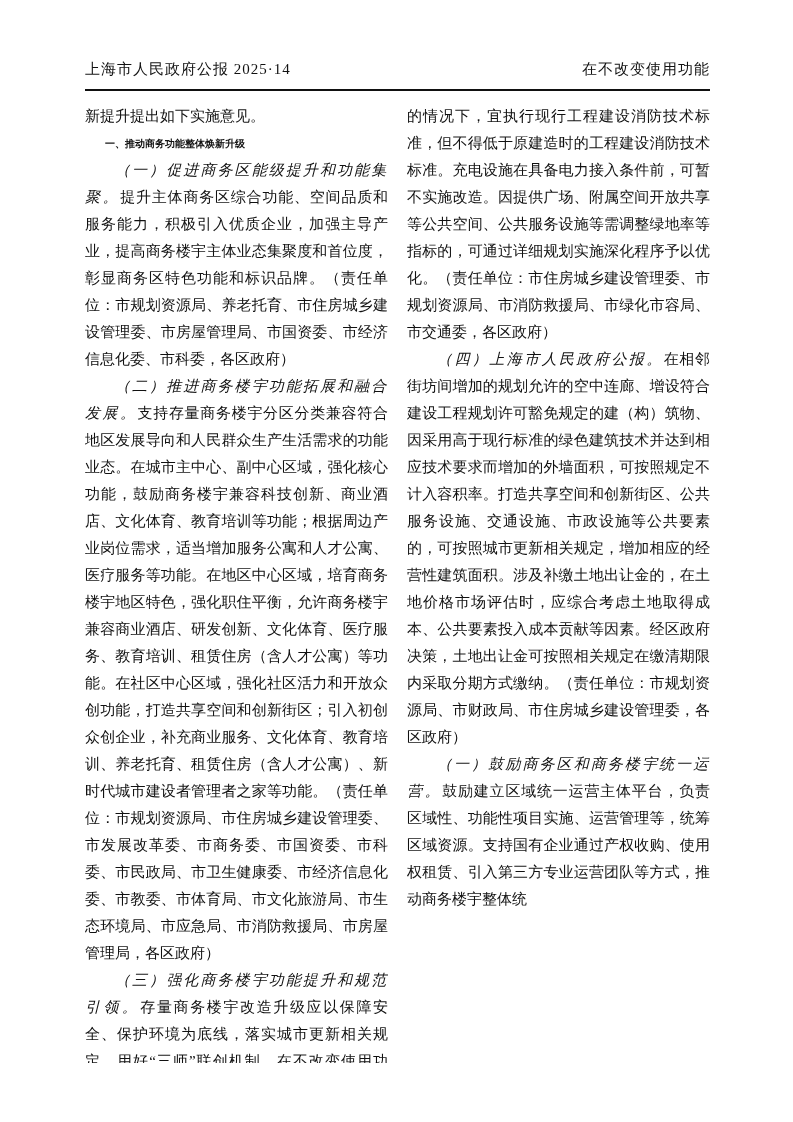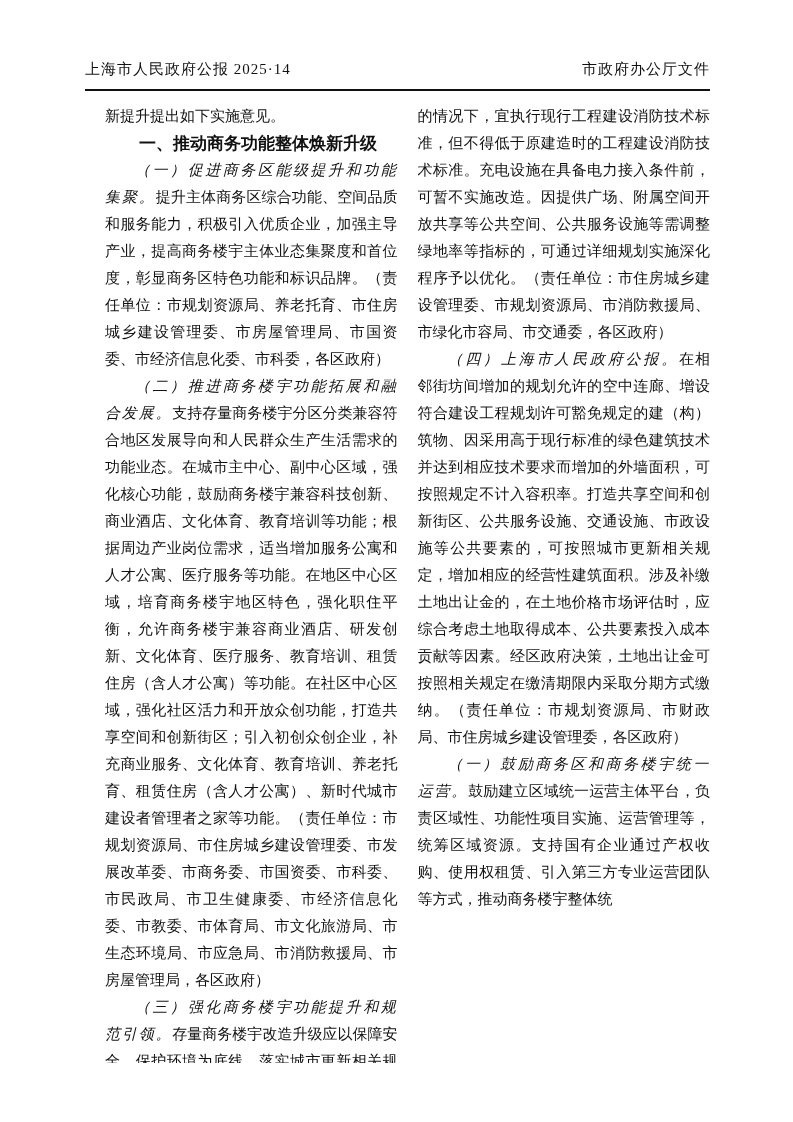--- a/index.html
+++ b/index.html
@@ -40,47 +40,46 @@
     display: flex;
     justify-content: space-between;
   }
   .column {
     width: 303px;
     height: 960px;
     overflow: hidden;
     text-align: justify;
     font-size: 15px;
     line-height: 27px;
-    margin-left: 20px;
   }
   .column p {
     margin: 0;
     text-indent: 2em;
   }
   .column p.no-indent {
     text-indent: 0;
   }
   .section-heading {
     font-family: "Liberation Sans", "DejaVu Sans", sans-serif;
     font-weight: bold;
-    font-size: 17px;
+    font-size: 10px;
   }
   .item-lead {
     font-style: italic;
     letter-spacing: 0.12em;
   }
 </style>
 </head>
 <body>
 
 <div class="page">
 
   <div class="header">
     <span>上海市人民政府公报 2025·14</span>
-    <span>市政府办公厅文件</span>
+    <span>在不改变使用功能</span>
   </div>
 
   <div class="content">
 
     <div class="column">
       <p class="no-indent">新提升提出如下实施意见。</p>
       <p class="section-heading">一、推动商务功能整体焕新升级</p>
       <p><span class="item-lead">（一）促进商务区能级提升和功能集聚。</span><span>提升主体商务区综合功能、空间品质和服务能力，积极引入优质企业，加强主导产业，提高商务楼宇主体业态集聚度和首位度，彰显商务区特色功能和标识品牌。（责任单位：市规划资源局、养老托育、市住房城乡建设管理委、市房屋管理局、市国资委、市经济信息化委、市科委，各区政府）</span></p>
       <p><span class="item-lead">（二）推进商务楼宇功能拓展和融合发展。</span><span>支持存量商务楼宇分区分类兼容符合地区发展导向和人民群众生产生活需求的功能业态。在城市主中心、副中心区域，强化核心功能，鼓励商务楼宇兼容科技创新、商业酒店、文化体育、教育培训等功能；根据周边产业岗位需求，适当增加服务公寓和人才公寓、医疗服务等功能。在地区中心区域，培育商务楼宇地区特色，强化职住平衡，允许商务楼宇兼容商业酒店、研发创新、文化体育、医疗服务、教育培训、租赁住房（含人才公寓）等功能。在社区中心区域，强化社区活力和开放众创功能，打造共享空间和创新街区；引入初创众创企业，补充商业服务、文化体育、教育培训、养老托育、租赁住房（含人才公寓）、新时代城市建设者管理者之家等功能。（责任单位：市规划资源局、市住房城乡建设管理委、市发展改革委、市商务委、市国资委、市科委、市民政局、市卫生健康委、市经济信息化委、市教委、市体育局、市文化旅游局、市生态环境局、市应急局、市消防救援局、市房屋管理局，各区政府）</span></p>
       <p><span class="item-lead">（三）强化商务楼宇功能提升和规范引领。</span><span>存量商务楼宇改造升级应以保障安全、保护环境为底线，落实城市更新相关规定，用好“三师”联创机制。在不改变使用功能、不增加建筑面积</span></p>

